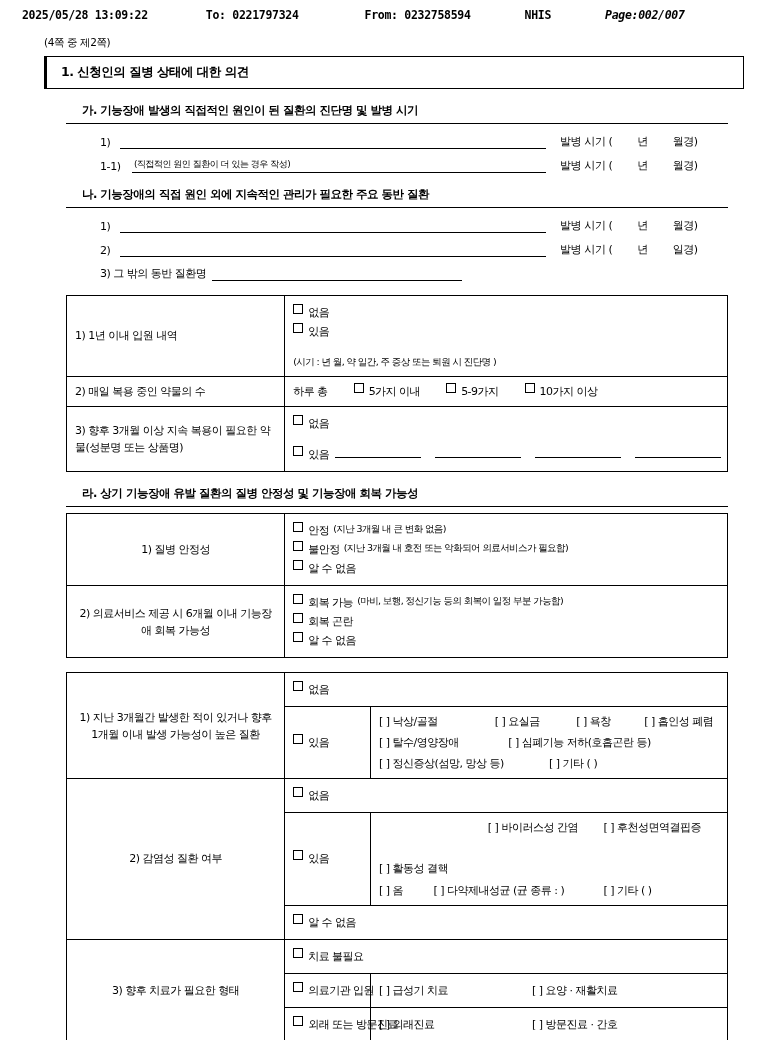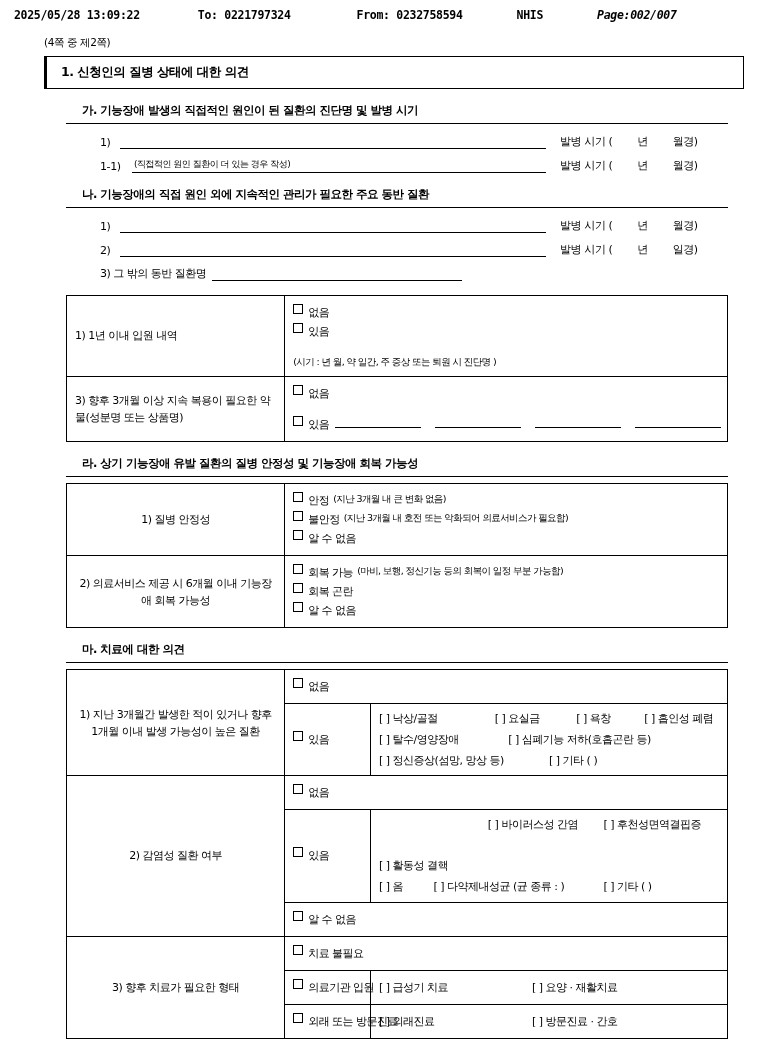--- a/index.html
+++ b/index.html
@@ -12,21 +12,21 @@
     height: 1040px;
     font-family: "DejaVu Sans", "Liberation Sans", sans-serif;
     color: #000;
     position: relative;
     overflow: hidden;
   }
 
   
   .fax-header {
     position: absolute;
-    top: 0; left: 4px; right: 0;
+    top: 0; left: 12px; right: 0;
     height: 30px;
     display: flex;
     align-items: center;
     font-family: "DejaVu Sans Mono", "Liberation Mono", monospace;
     font-weight: bold;
     font-size: 11.5px;
     letter-spacing: -0.3px;
     padding: 0 8px;
     box-sizing: border-box;
   }
@@ -250,20 +250,40 @@
               <span class="txt">없음</span>
             </div>
             <div class="opt">
               <span class="cb"></span>
               <span class="txt">있음</span>
             </div>
             <div class="note-line">(시기 :        년        월, 약        일간, 주 증상 또는 퇴원 시 진단명                                 )</div>
           </td>
         </tr>
         <tr>
+          <td class="lbl">2) 매일 복용 중인 약물의 수</td>
+          <td>
+            <div class="inline-opts">
+              <span class="txt">하루 총</span>
+              <div class="opt">
+                <span class="cb"></span>
+                <span class="txt">5가지 이내</span>
+              </div>
+              <div class="opt">
+                <span class="cb"></span>
+                <span class="txt">5-9가지</span>
+              </div>
+              <div class="opt">
+                <span class="cb"></span>
+                <span class="txt">10가지 이상</span>
+              </div>
+            </div>
+          </td>
+        </tr>
+        <tr>
           <td class="lbl">3) 향후 3개월 이상 지속 복용이 필요한 약물(성분명 또는 상품명)</td>
           <td>
             <div class="opt">
               <span class="cb"></span>
               <span class="txt">없음</span>
             </div>
             <div class="opt" style="margin-top:14px;">
               <span class="cb"></span>
               <span class="txt">있음</span>
               <span class="blanks">
@@ -318,21 +338,20 @@
             </div>
             <div class="opt">
               <span class="cb"></span>
               <span class="txt">알 수 없음</span>
             </div>
           </td>
         </tr>
       </tbody>
     </table>
 
-    <div class="sub-head tight">마. 치료에 대한 의견</div>
     <table class="grid">
       <colgroup>
           <col style="width:33%">
           <col style="width:13%">
           <col style="width:54%">
         </colgroup>
       <tbody>
 
         <tr>
           <td class="lbl center" rowspan="2">1) 지난 3개월간 발생한 적이 있거나 향후 1개월 이내 발생 가능성이 높은 질환</td>

